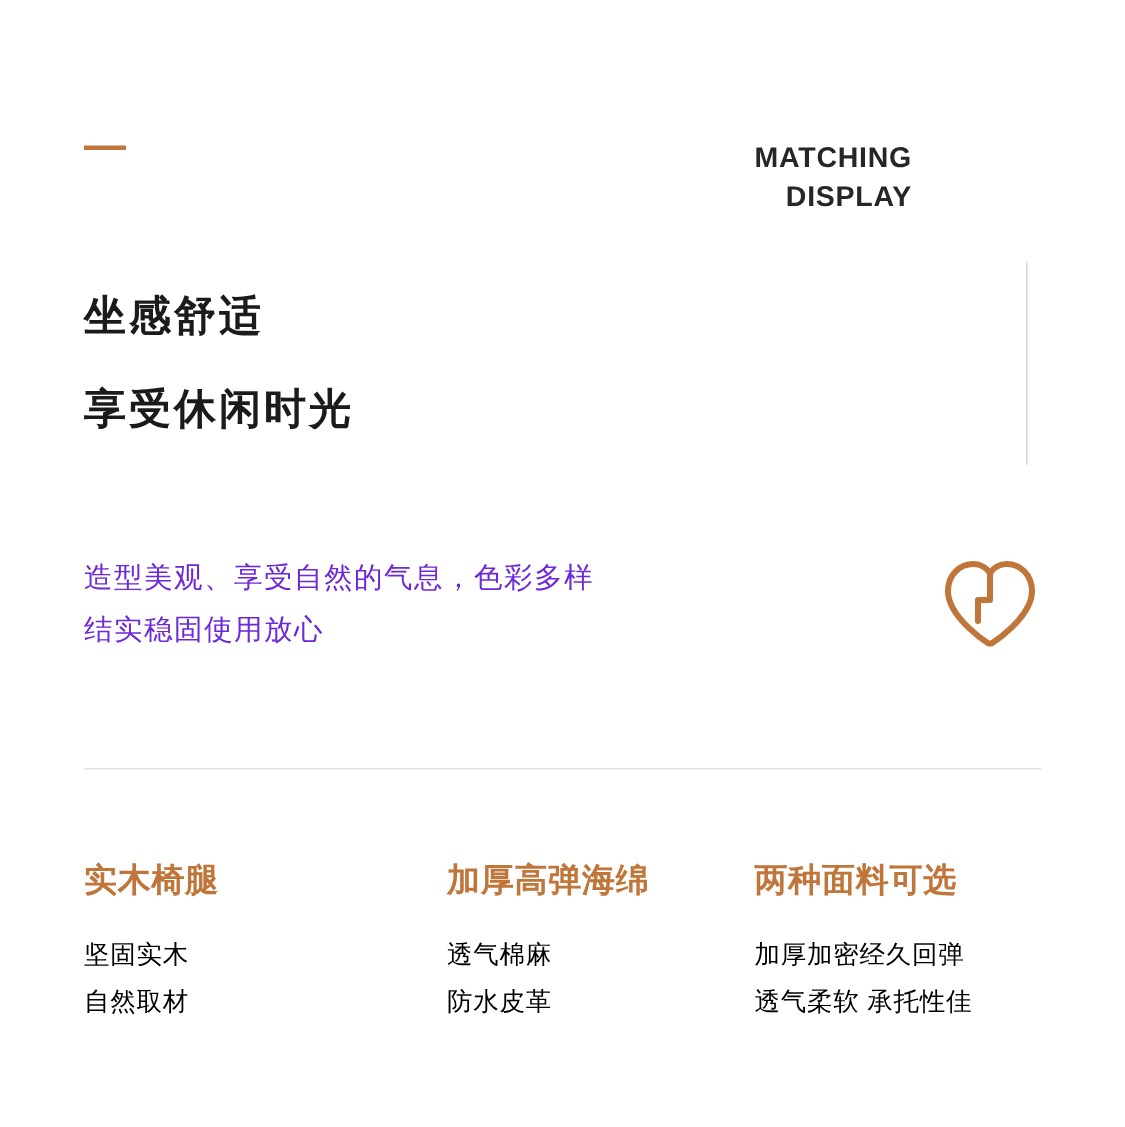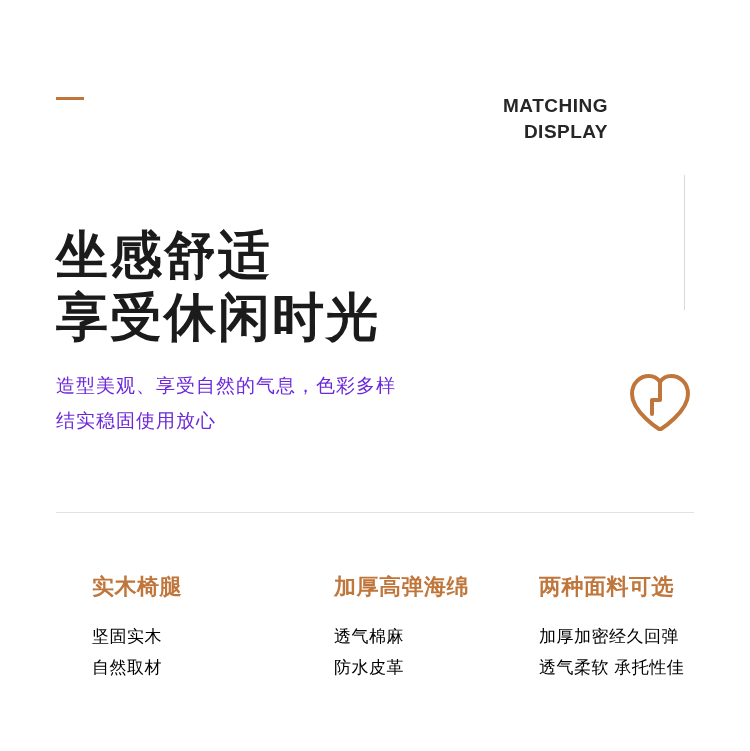--- a/index.html
+++ b/index.html
@@ -46,25 +46,24 @@
   .matching-display div {
     white-space: nowrap;
   }
 
   
   .headline {
     position: absolute;
     left: 56px;
     top: 180px;
     color: #1b1b1b;
-    font-size: 52px;
+    font-size: 28px;
     font-weight: bold;
     line-height: 62px;
     letter-spacing: 2px;
-    margin-top: 44px;
   }
   .headline div {
     white-space: nowrap;
   }
 
   
   .v-divider {
     position: absolute;
     left: 684px;
     top: 175px;
@@ -110,21 +109,20 @@
   }
 
   
   .features {
     position: absolute;
     left: 56px;
     top: 572px;
     width: 640px;
     display: flex;
     flex-direction: row;
-    margin-left: 36px;
   }
   .feature {
     width: 240px;
     box-sizing: border-box;
   }
   .feature:nth-child(1) { width: 242px; }
   .feature:nth-child(2) { width: 205px; }
   .feature:nth-child(3) { width: 193px; }
 
   .feature-title {

